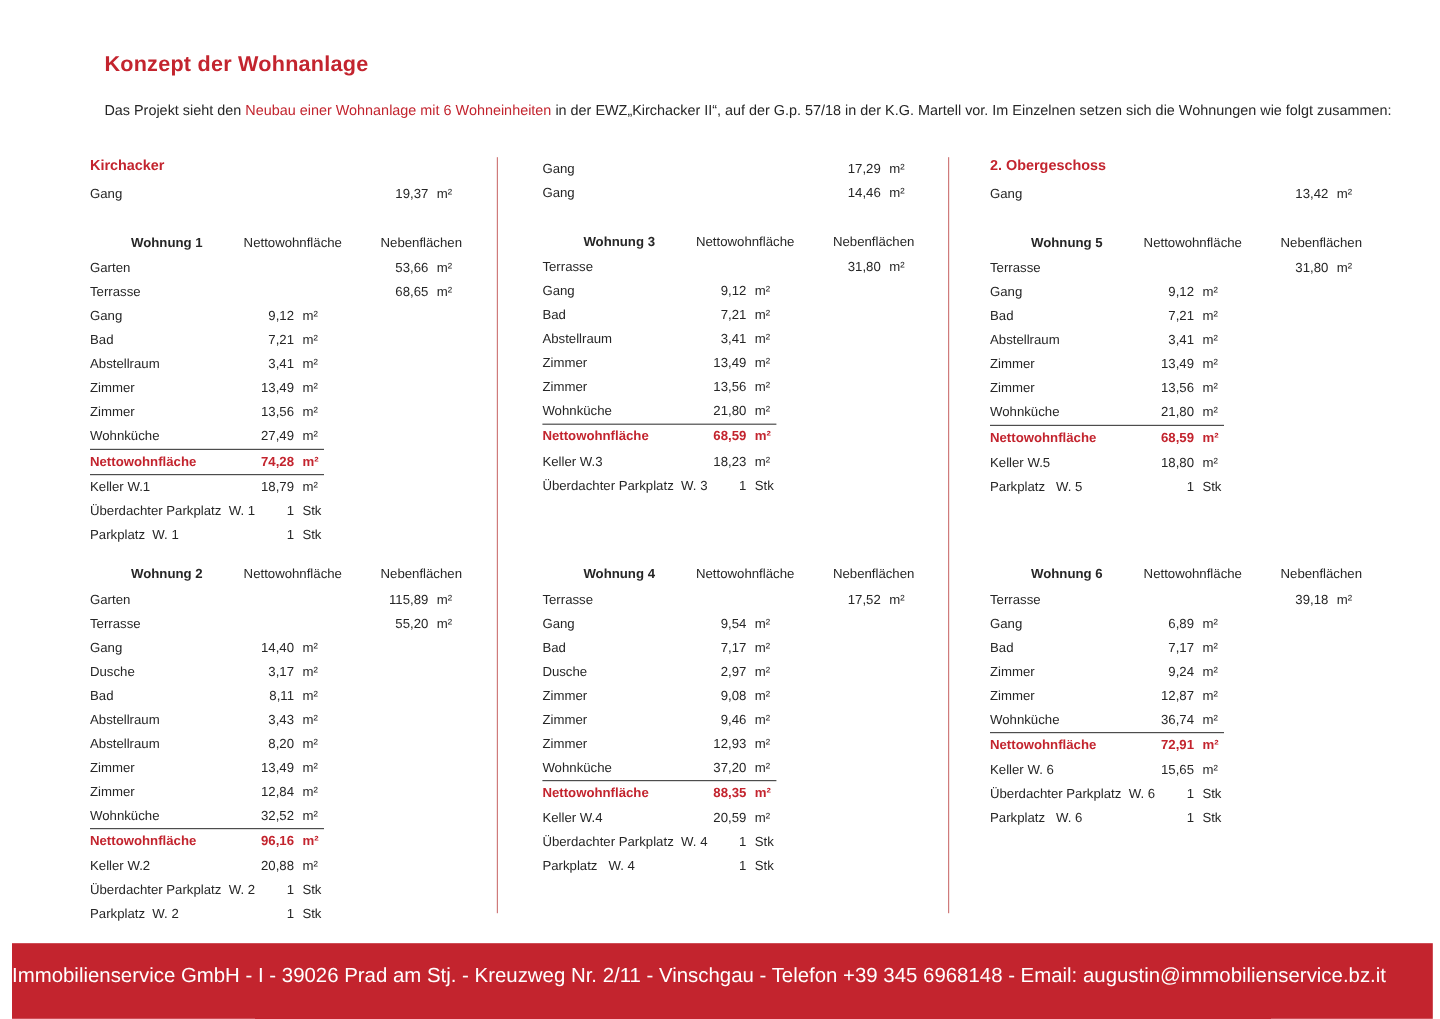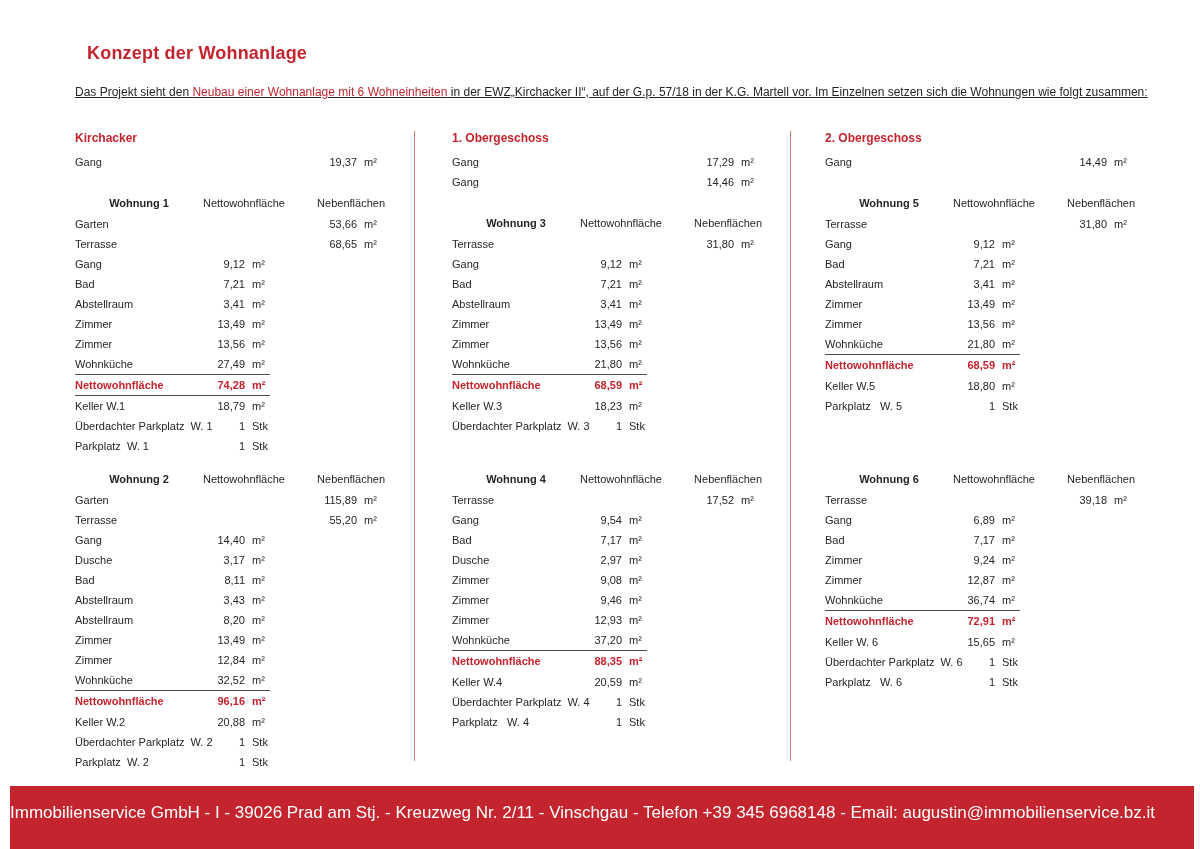--- a/index.html
+++ b/index.html
@@ -5,22 +5,22 @@
   html,body{margin:0;padding:0;}
   body{
     width:1200px;height:849px;background:#ffffff;position:relative;overflow:hidden;
     font-family:"Liberation Sans",sans-serif;color:#262626;
   }
   .page-title{
     position:absolute;left:75px;top:31px;margin:12px;
     font-size:18px;font-weight:bold;color:#c3242e;letter-spacing:.2px;
   }
   .intro{
-    position:absolute;left:75px;top:85px;margin:0;width:1090px;
-    font-size:12px;white-space:nowrap;text-decoration:underline;
+    position:absolute;left:87px;top:85px;margin:0;width:1090px;
+    font-size:12px;white-space:nowrap;
   }
   .intro .hl{color:#c3242e;}
   .divider{position:absolute;top:131px;height:630px;width:1px;background:#cf7b7b;}
   .divider-1{left:414px;}
   .divider-2{left:790px;}
   .col{position:absolute;top:131px;width:320px;height:655px;}
   .col-1{left:75px;}
   .col-2{left:452px;}
   .col-3{left:825px;}
   .floor-head{font-size:12px;font-weight:bold;color:#c3242e;height:21px;}
@@ -257,21 +257,20 @@
       <div class="row">
         <span class="lbl">Parkplatz  W. 2</span>
         <span class="num">1</span>
         <span class="unit">Stk</span>
         <span class="num"></span>
         <span class="unit"></span>
       </div>
     </div>
   </div>
 <div class="col col-2">
-    <div class="floor-head">1. Obergeschoss</div>
     <div class="row">
       <span class="lbl">Gang</span>
       <span class="num"></span>
       <span class="unit"></span>
       <span class="num">17,29</span>
       <span class="unit">m²</span>
     </div>
     <div class="row">
       <span class="lbl">Gang</span>
       <span class="num"></span>
@@ -447,21 +446,21 @@
         <span class="unit"></span>
       </div>
     </div>
   </div>
 <div class="col col-3">
     <div class="floor-head">2. Obergeschoss</div>
     <div class="row">
       <span class="lbl">Gang</span>
       <span class="num"></span>
       <span class="unit"></span>
-      <span class="num">14,49</span>
+      <span class="num">13,42</span>
       <span class="unit">m²</span>
     </div>
     <div class="apt">
       <div class="row head-row">
         <span class="lbl b">Wohnung 5</span>
         <span class="colhead netto">Nettowohnfläche</span>
         <span class="colhead neben">Nebenflächen</span>
       </div>
       <div class="row">
         <span class="lbl">Terrasse</span>

